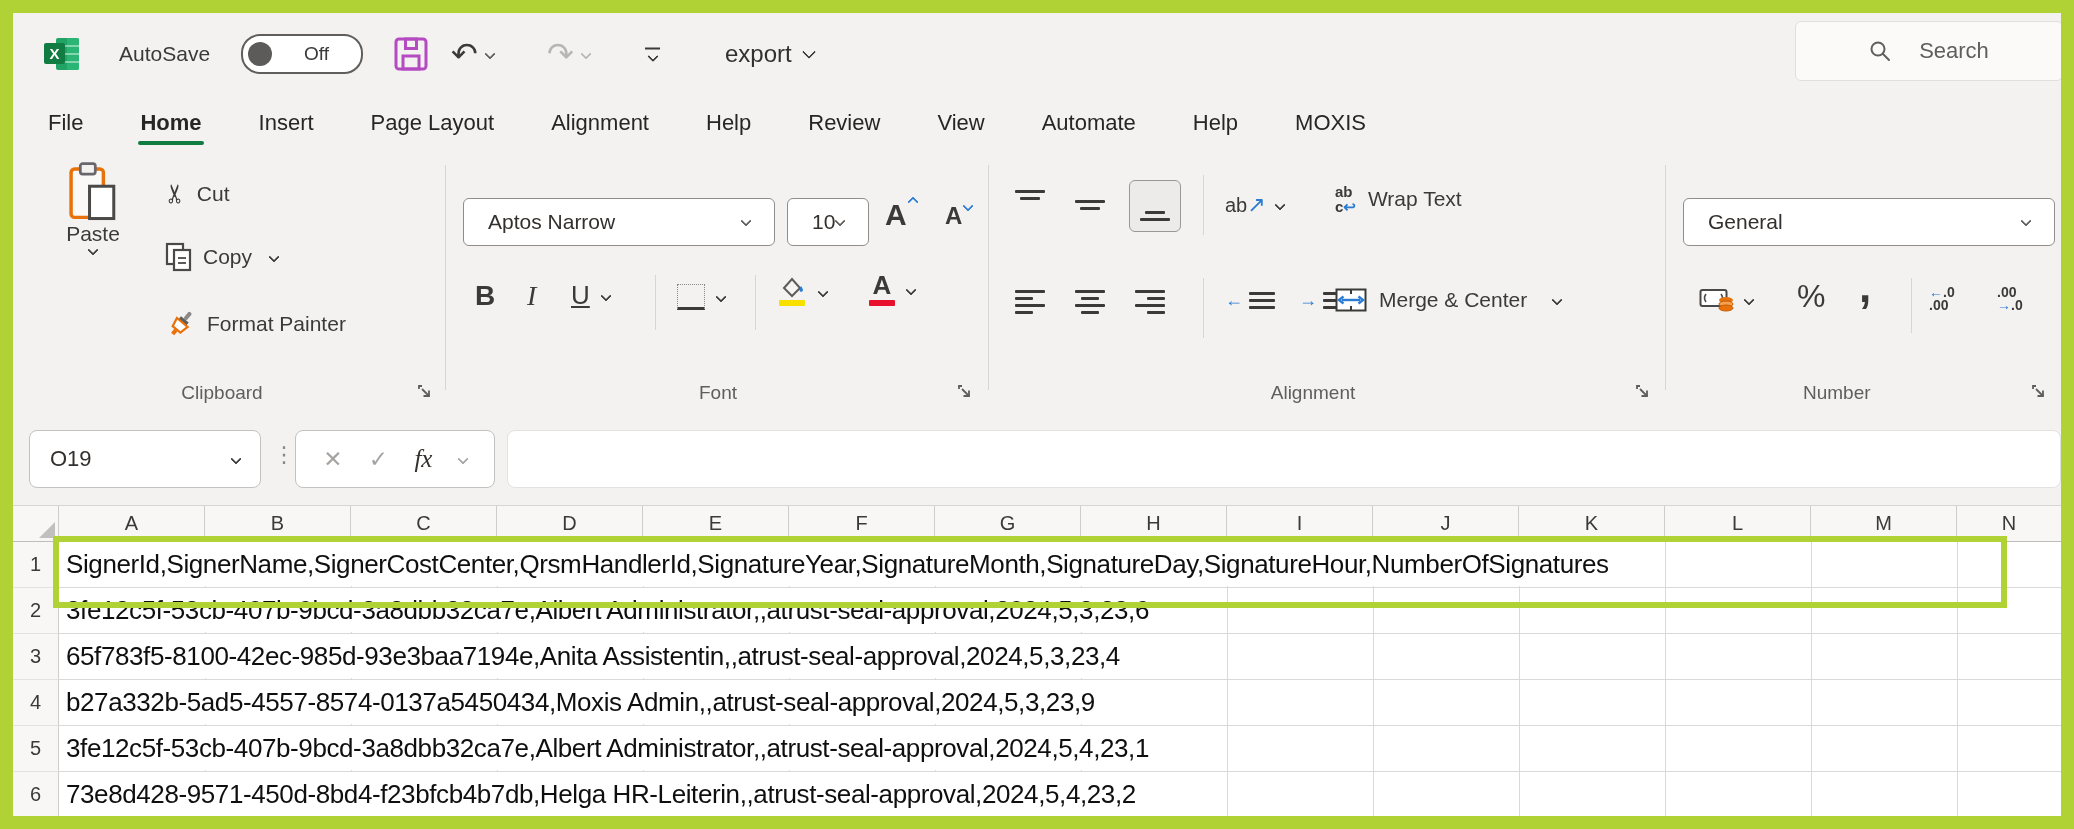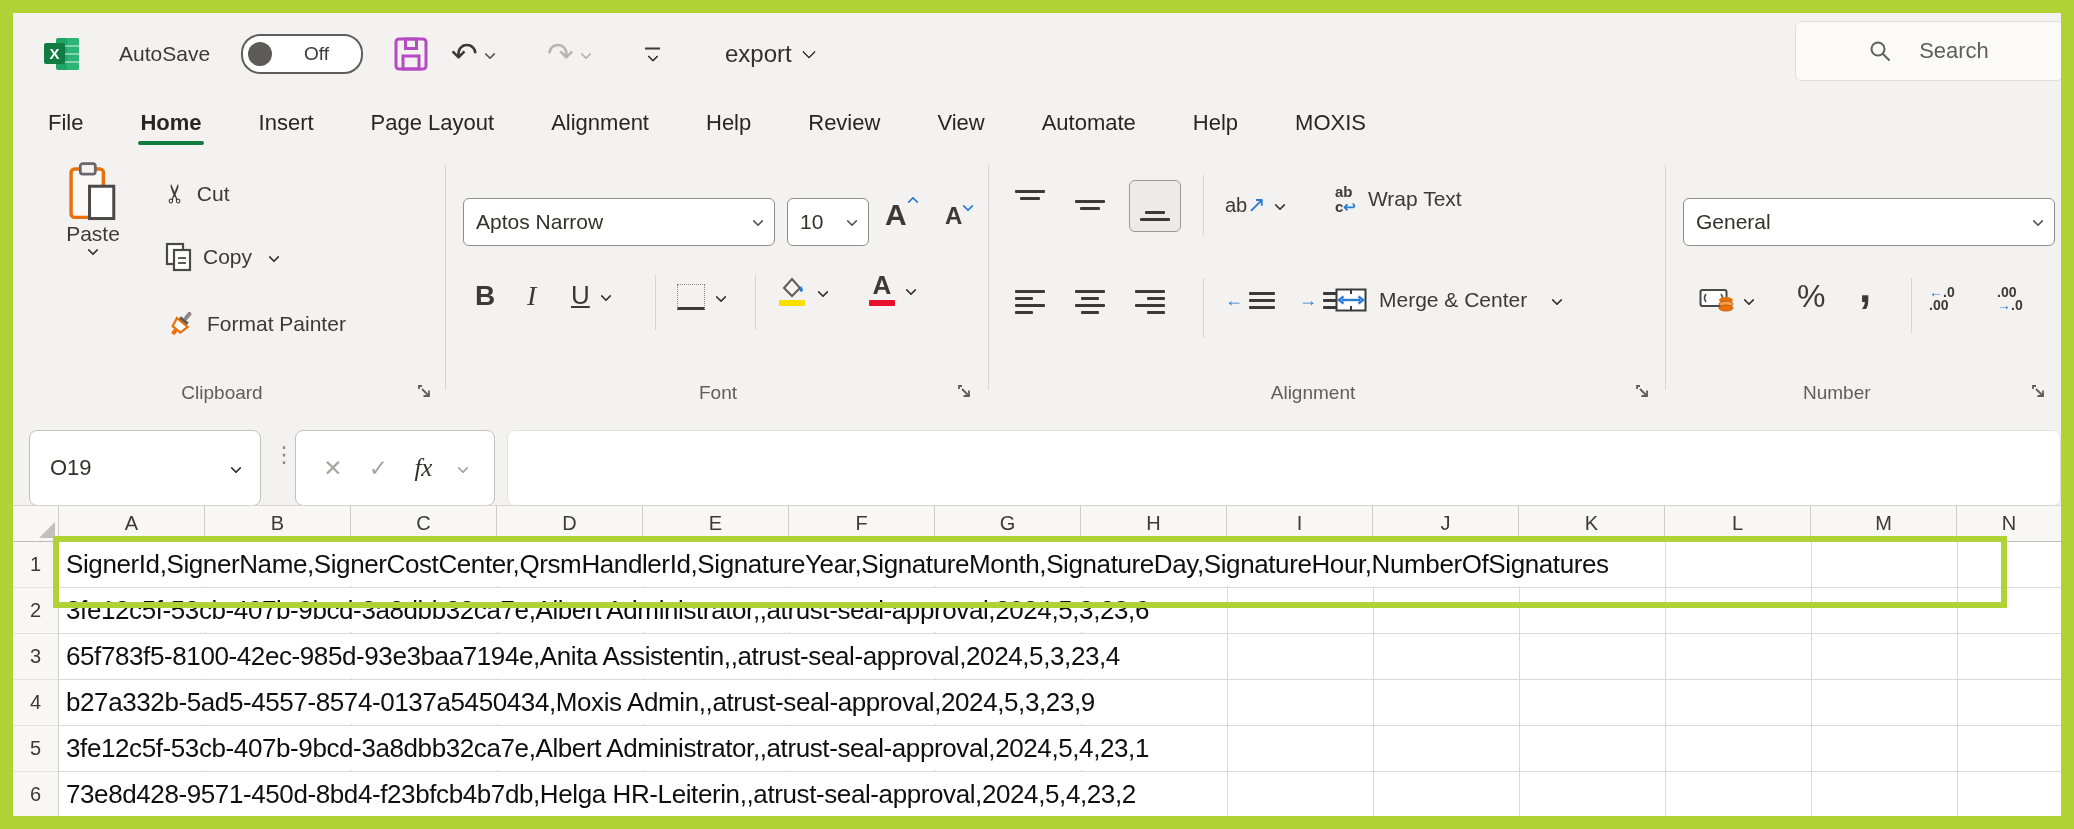--- a/index.html
+++ b/index.html
@@ -34,33 +34,33 @@
   .rtab.active::after{content:"";position:absolute;left:-2px;right:-2px;bottom:-9px;height:4px;
                       background:#107c41;border-radius:2px;}
   
   #ribbon{left:13px;top:150px;width:2048px;height:262px;background:#f3f2f1;border-bottom:1px solid #e1dfdd;}
   .gdiv{position:absolute;top:15px;height:225px;width:1px;background:#d8d6d4;}
   .glabel{position:absolute;top:232px;font-size:19px;color:#605e5c;white-space:nowrap;}
   .launch{position:absolute;top:234px;width:16px;height:16px;}
   .btn-lab{font-size:21px;color:#3b3a39;white-space:nowrap;}
   .hbtn{position:absolute;display:flex;align-items:center;gap:10px;}
   .combo{position:absolute;height:48px;background:#fff;border:1px solid #908e8c;border-radius:6px;
-         display:flex;align-items:center;box-sizing:border-box;padding:0 12px;justify-content:space-between;}
+         display:flex;align-items:center;box-sizing:border-box;padding:0 24px;justify-content:space-between;}
   .combo .ctext{font-size:21px;color:#33302e;}
   .combo .chv{color:#605e5c;margin-top:-3px;}
   .bars{display:flex;flex-direction:column;gap:4px;width:30px;}
   .bars i{height:3px;background:#3b3a39;border-radius:1px;}
   .sel-box{border:1.5px solid #9a9896;background:#ecebe9;border-radius:6px;}
   .mini2{font-size:14px;line-height:13px;font-weight:700;color:#3b3a39;text-align:left;}
   .blue{color:#2b7cd3;}
   .dotbrd{width:28px;height:26px;border:1.5px dotted #8a8886;border-bottom:3.5px solid #3b3a39;box-sizing:border-box;}
   .colorbar{width:26px;height:6px;border-radius:1px;}
   
   #fbar{left:13px;top:412px;width:2048px;height:93px;background:#f3f2f1;}
-  .fbox{position:absolute;top:18px;height:76px;background:#fff;border:1px solid #c4c2c0;border-radius:8px;
+  .fbox{position:absolute;top:18px;height:58px;background:#fff;border:1px solid #c4c2c0;border-radius:8px;
         display:flex;align-items:center;box-sizing:border-box;}
   
   #sheet{left:13px;top:505px;width:2048px;height:311px;background:#fff;border-top:1px solid #d8d6d4;}
   #colhead{position:absolute;left:0;top:0;width:2048px;height:36px;display:flex;background:#f8f7f6;
            border-bottom:1px solid #bfbdbb;box-sizing:border-box;}
   .chcell{width:146px;border-right:1px solid #cfcdcb;box-sizing:border-box;display:flex;align-items:center;
           justify-content:center;font-size:20px;color:#3b3a39;}
   #corner{width:46px;border-right:1px solid #cfcdcb;box-sizing:border-box;position:relative;}
   #corner .tri{position:absolute;right:3px;bottom:3px;width:0;height:0;
                border-left:16px solid transparent;border-bottom:16px solid #c2c0be;}

